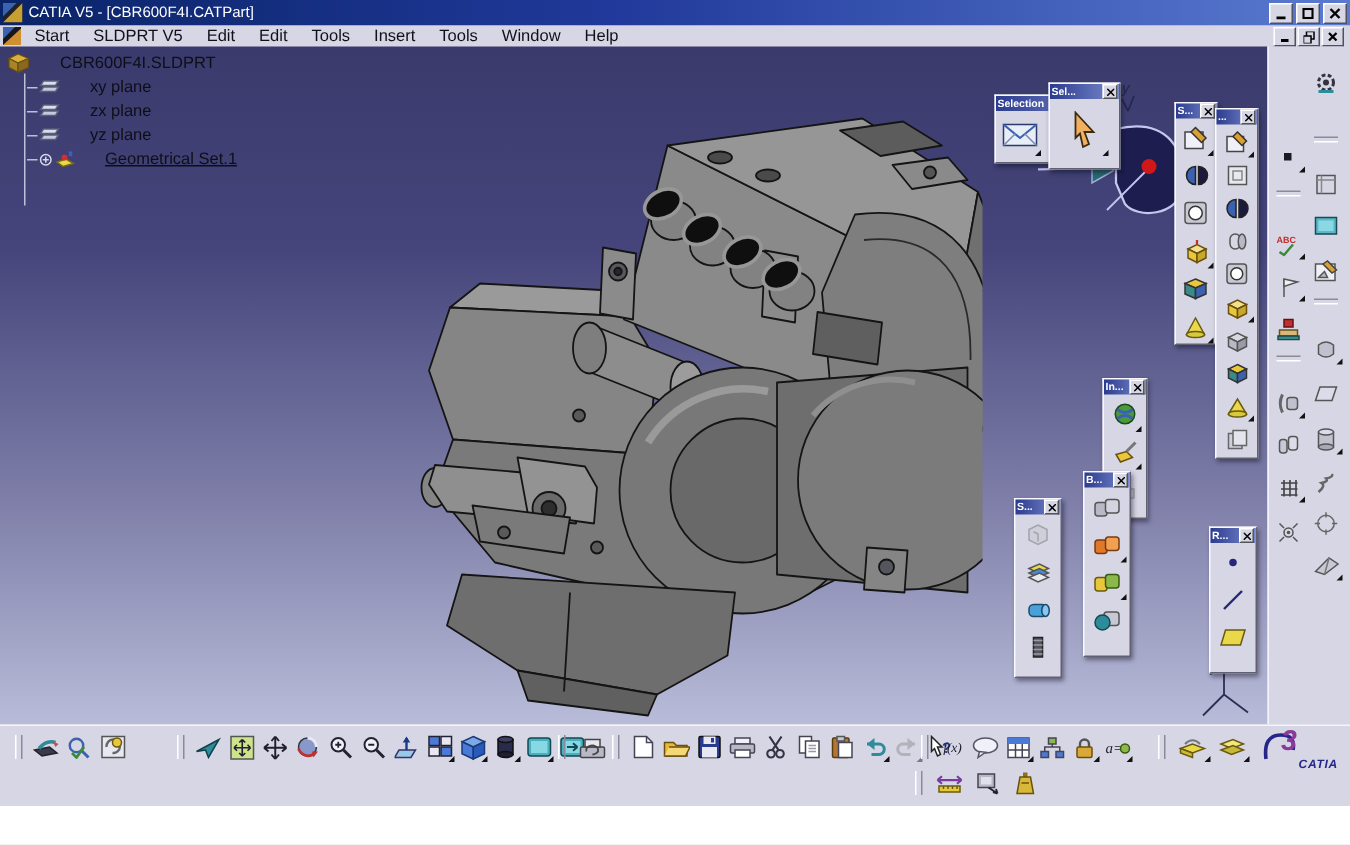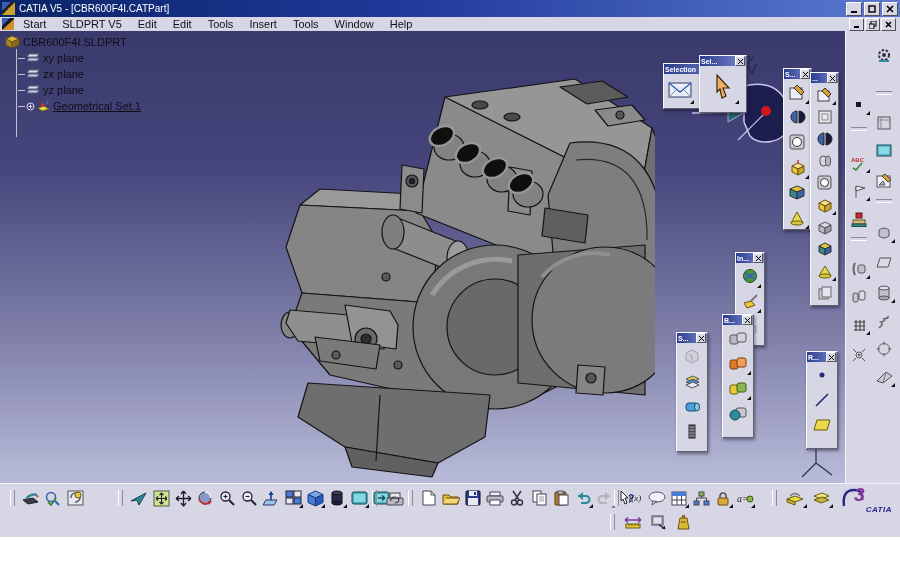--- a/index.html
+++ b/index.html
@@ -18,21 +18,21 @@
 
   
   .viewport{position:absolute;top:31px;left:0;width:845px;height:452px;background:linear-gradient(180deg,#3a3a6c 0%,#45457c 30%,#8080aa 68%,#b9bcd9 100%);overflow:hidden;}
   .engine{position:absolute;left:140px;top:34px;z-index:1;}
   .compass{position:absolute;left:692px;top:19px;z-index:2;}
   .vaxis{position:absolute;left:795px;top:408px;z-index:2;}
 
   
   .tree{position:absolute;top:34px;left:5px;z-index:4;color:#0e0e18;font-size:11px;}
   .trow{display:flex;align-items:center;height:16px;white-space:nowrap;}
-  .trow .lbl{margin-left:3px;text-align:right;}
+  .trow .lbl{margin-left:20px;text-align:right;}
   .tchild{padding-left:13px;position:relative;}
   .vline{position:absolute;left:11px;top:15px;width:1px;height:88px;background:rgba(235,235,250,0.75);z-index:0;}
   .stub{display:inline-block;width:7px;height:1px;background:rgba(235,235,250,0.75);margin-right:1px;}
   .geomset .lbl{text-decoration:underline;}
 
   
   .rightdock{position:absolute;top:31px;left:845px;width:55px;height:452px;background:#d6d6e4;border-left:1px solid #f4f4fc;z-index:6;}
   .bottomdock{position:absolute;top:483px;left:0;width:900px;height:52px;background:#d6d6e4;border-top:1px solid #f4f4fc;z-index:6;}
   .bgroup{position:absolute;top:4px;display:flex;align-items:center;height:20px;}
   .gh{width:3px;height:16px;border-left:1px solid #ffffff;border-right:1px solid #8a8a9a;margin-right:5px;}

